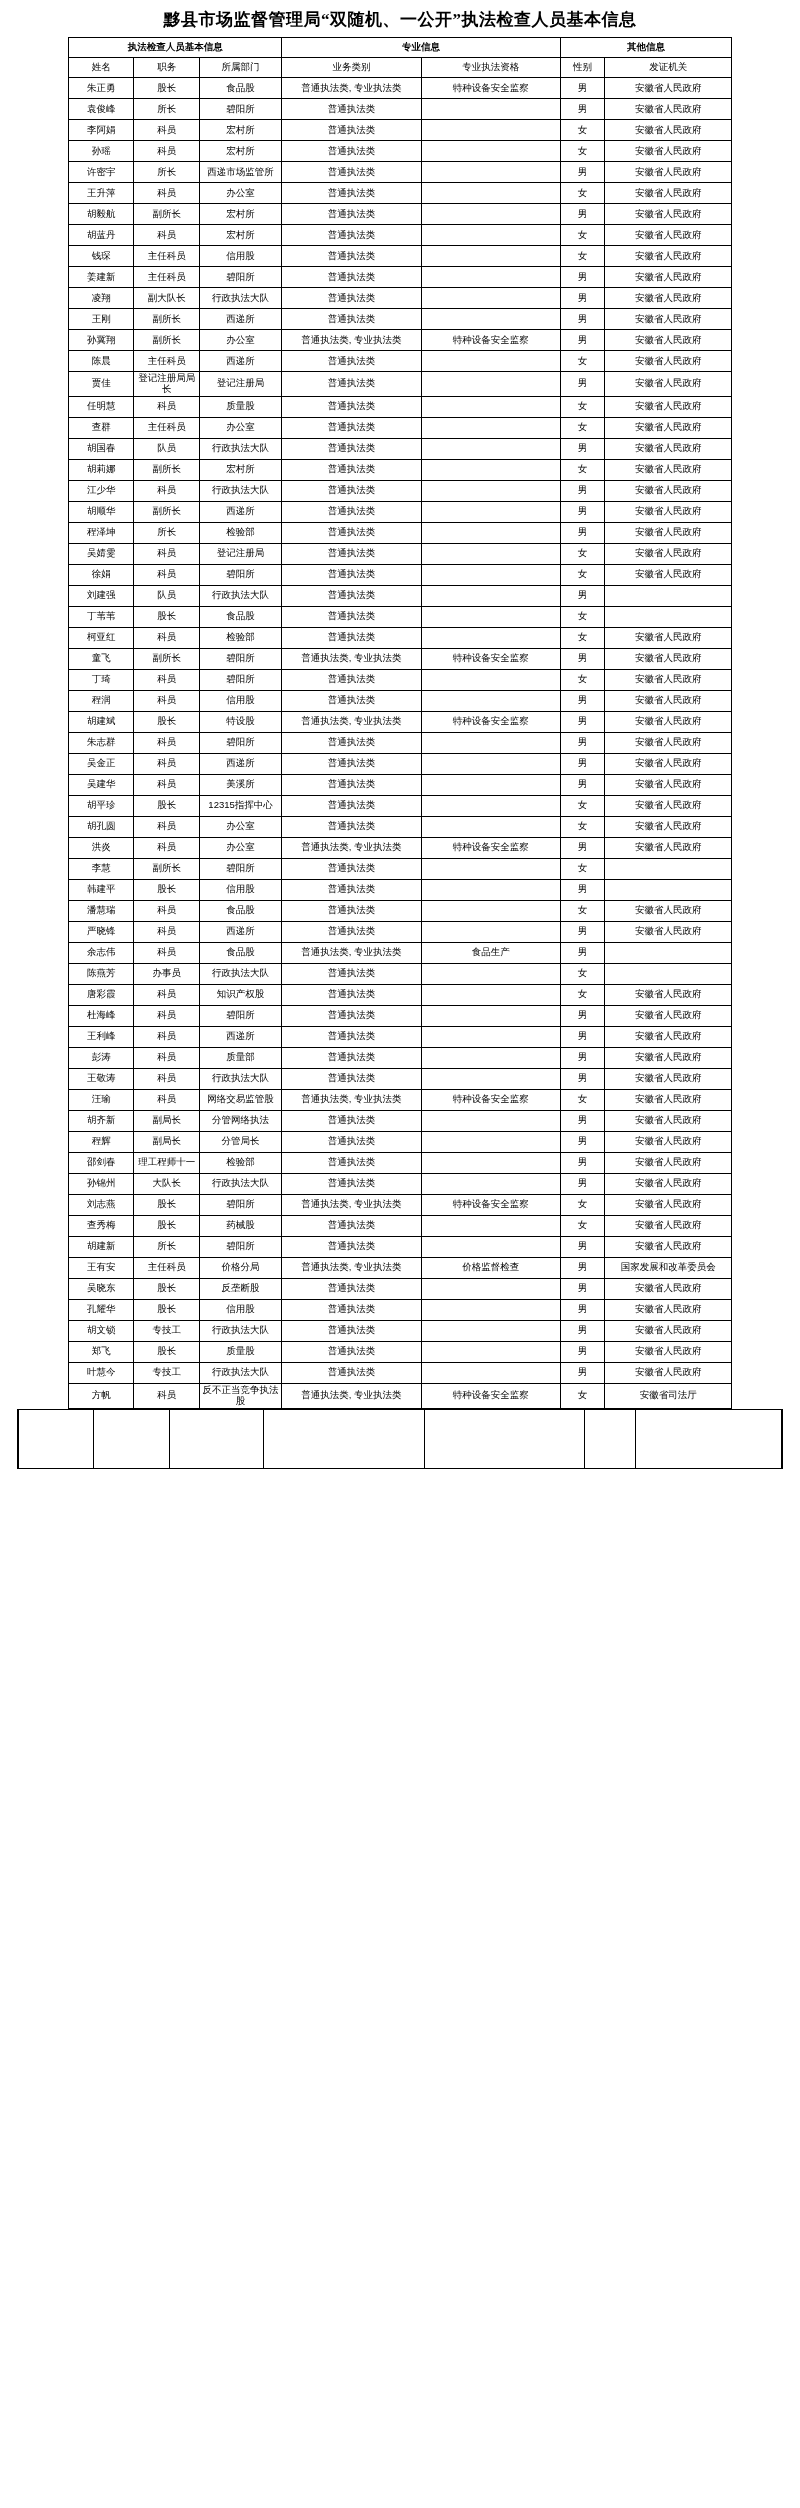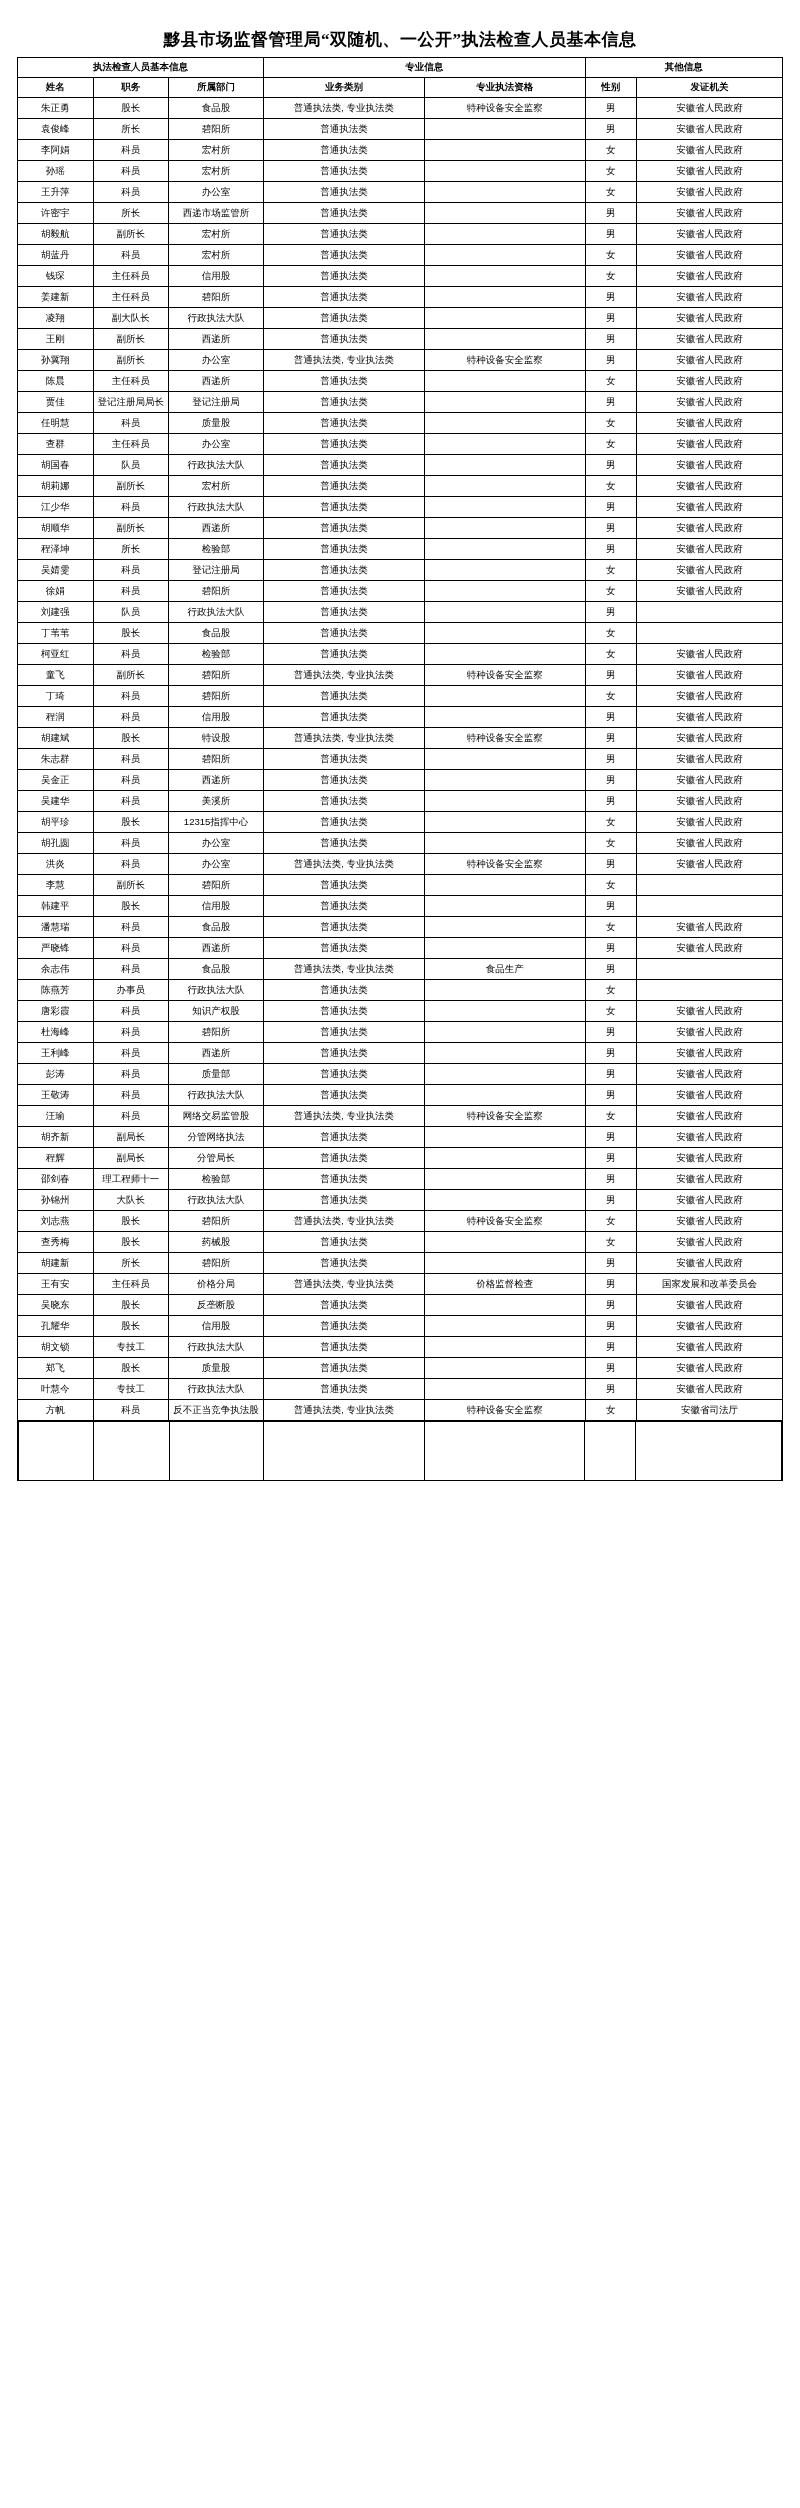--- a/index.html
+++ b/index.html
@@ -12,54 +12,54 @@
     font-family: "Liberation Sans", sans-serif;
     color: #000;
   }
   .page {
     width: 800px;
     box-sizing: border-box;
     padding: 0;
     background: #fff;
   }
   .title-wrap {
-    padding: 28px 0 6px 0;
+    padding: 8px 0 6px 0;
     text-align: center;
   }
   .title {
     font-family: "Liberation Serif", serif;
     font-size: 17px;
     font-weight: bold;
     letter-spacing: 0.5px;
     color: #000;
   }
   table.main {
     border-collapse: collapse;
-    width: 766px;
+    width: 664px;
     margin: 0 auto;
     table-layout: fixed;
   }
   table.main td, table.main th {
     border: 1px solid #000;
     font-size: 9.5px;
     text-align: center;
     vertical-align: middle;
     padding: 1px 1px;
     line-height: 1.15;
     font-family: "Liberation Sans", sans-serif;
     word-break: break-all;
   }
   .grp-head td {
     font-weight: bold;
     font-size: 10px;
     height: 17px;
     background: #fff;
   }
   .col-head td {
-    font-weight: bold;
+    font-weight: normal;
     font-size: 10px;
     height: 17px;
     background: #fff;
   }
   tbody tr td {
     height: 18px;
   }
   .c-name   { width: 62px; }
   .c-duty   { width: 62px; }
   .c-dept   { width: 78px; }
@@ -150,35 +150,35 @@
         <tr>
           <td>孙瑶</td>
           <td>科员</td>
           <td>宏村所</td>
           <td>普通执法类</td>
           <td></td>
           <td>女</td>
           <td>安徽省人民政府</td>
         </tr>
         <tr>
-          <td>王升萍</td>
-          <td>科员</td>
-          <td>办公室</td>
-          <td>普通执法类</td>
-          <td></td>
-          <td>女</td>
-          <td>安徽省人民政府</td>
-        </tr>
-        <tr>
           <td>许密宇</td>
           <td>所长</td>
           <td>西递市场监管所</td>
           <td>普通执法类</td>
           <td></td>
           <td>男</td>
+          <td>安徽省人民政府</td>
+        </tr>
+        <tr>
+          <td>王升萍</td>
+          <td>科员</td>
+          <td>办公室</td>
+          <td>普通执法类</td>
+          <td></td>
+          <td>女</td>
           <td>安徽省人民政府</td>
         </tr>
         <tr>
           <td>胡毅航</td>
           <td>副所长</td>
           <td>宏村所</td>
           <td>普通执法类</td>
           <td></td>
           <td>男</td>
           <td>安徽省人民政府</td>

